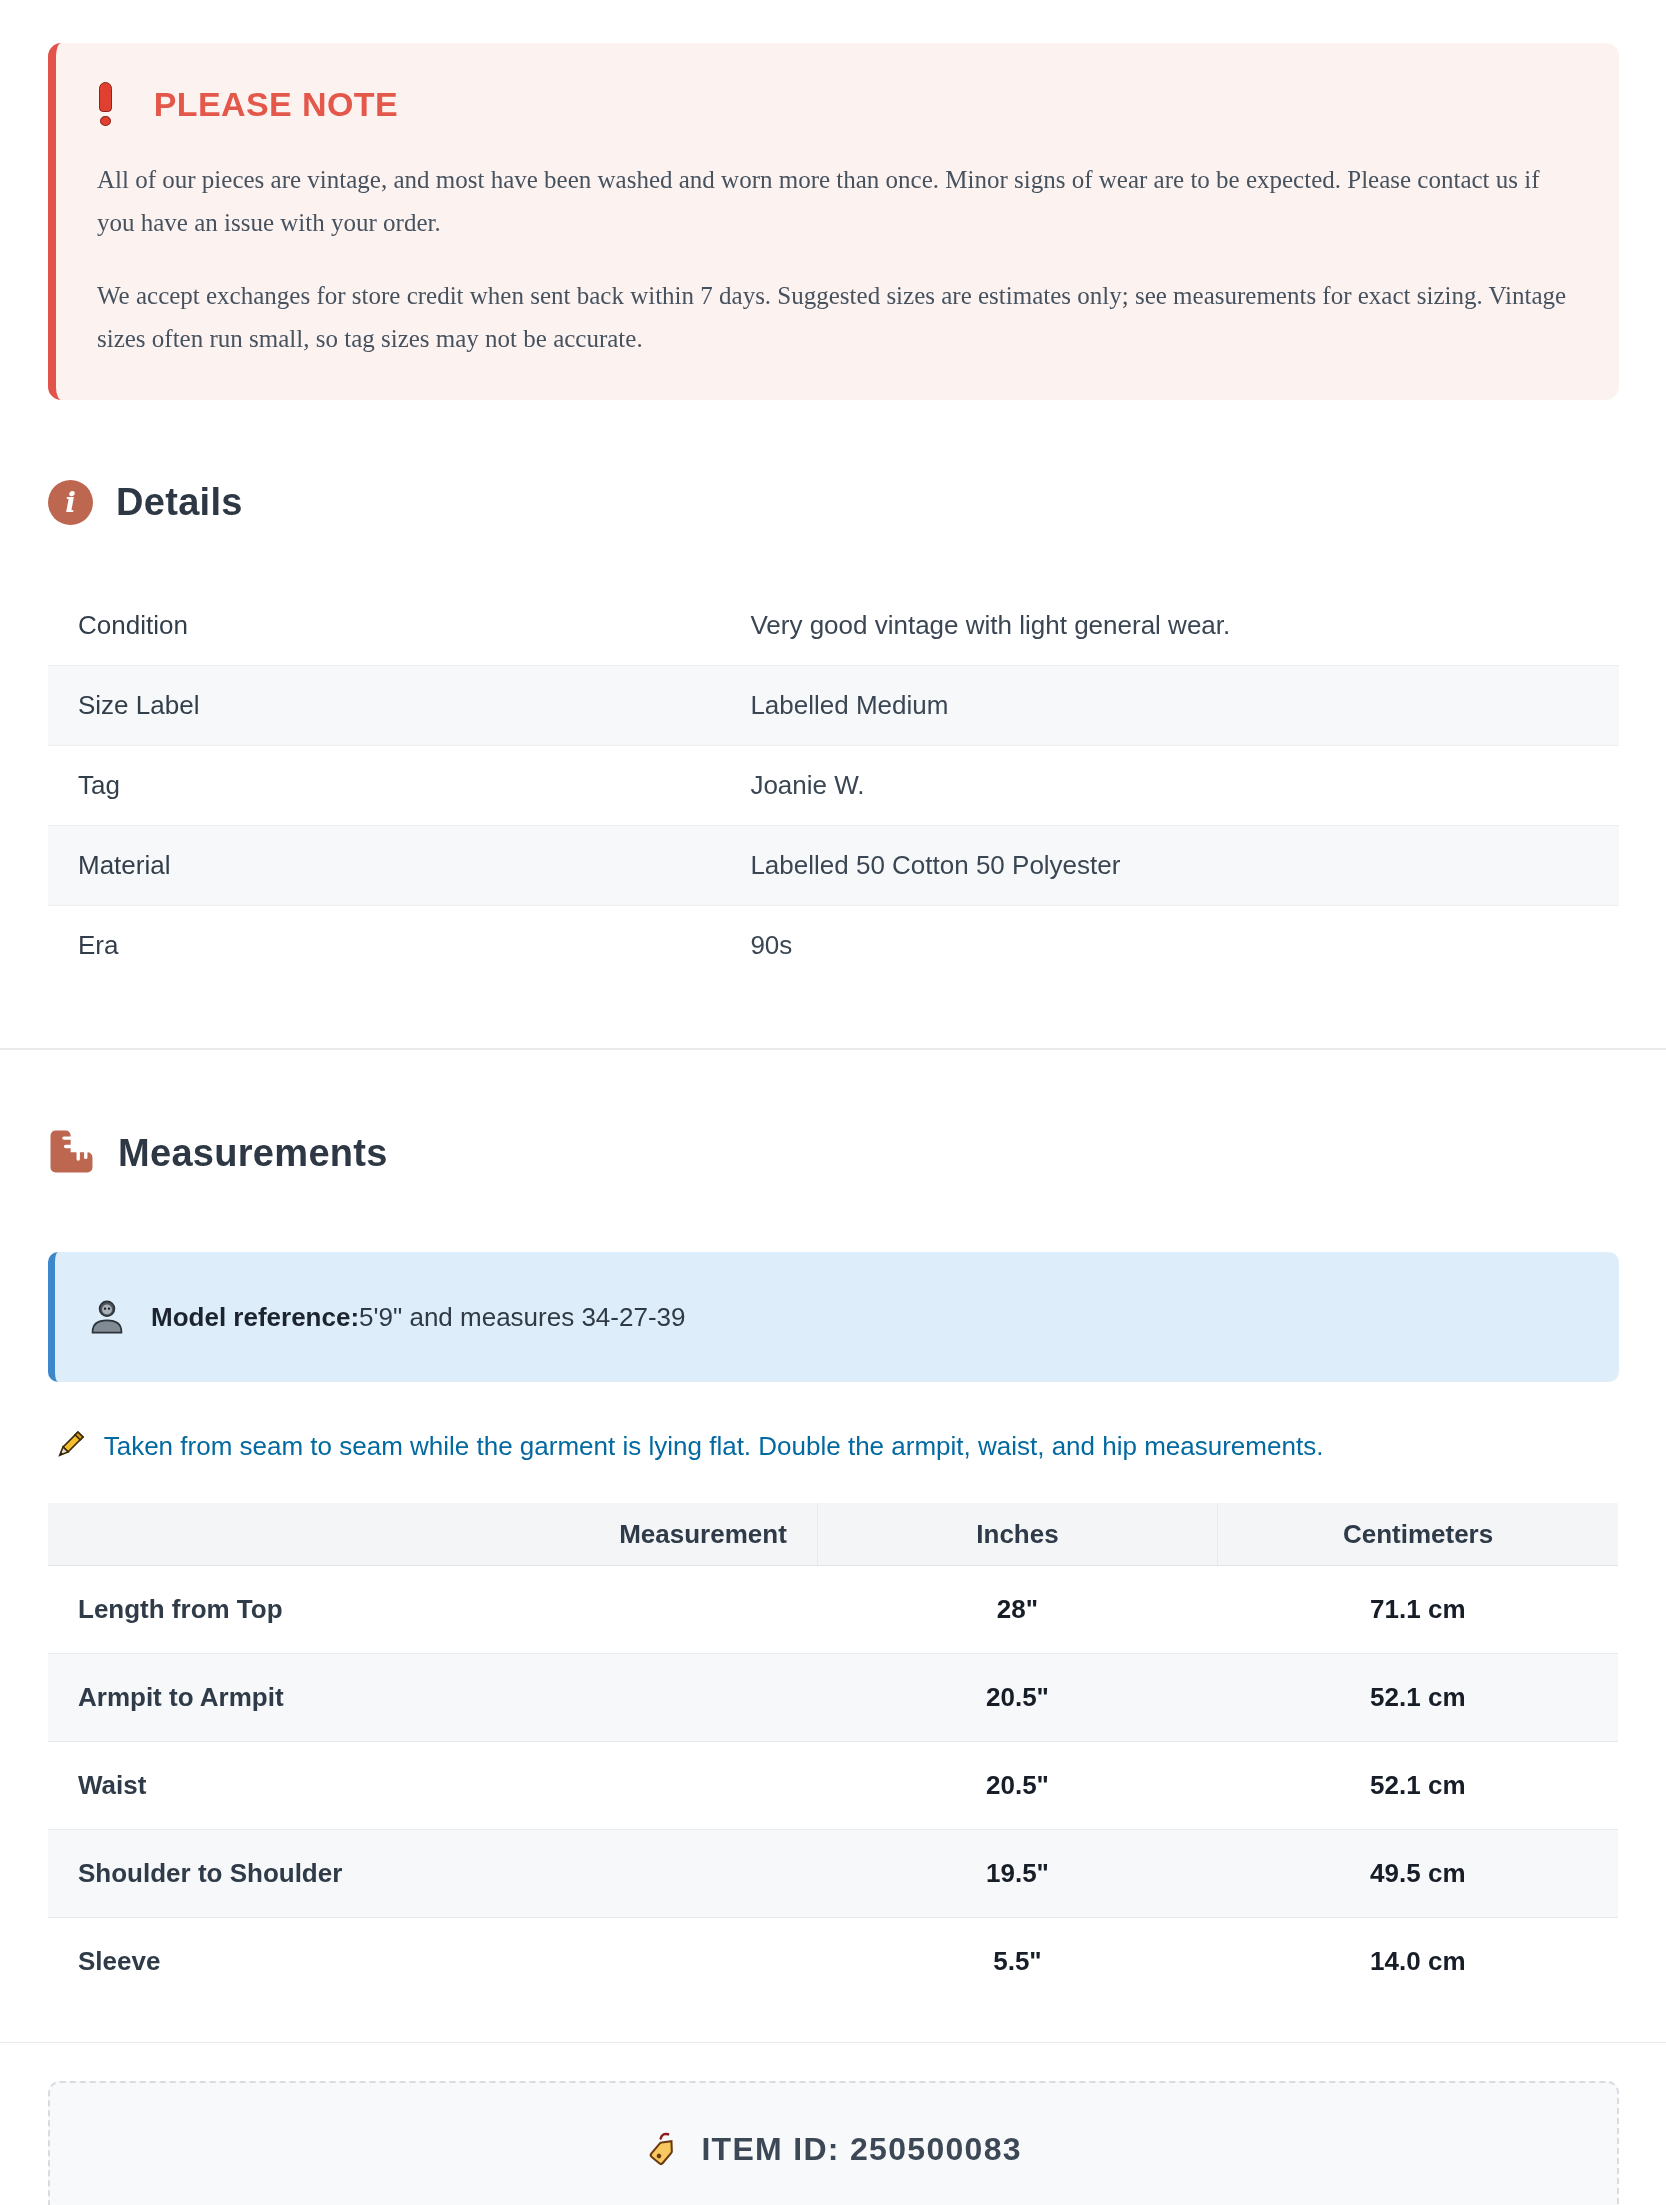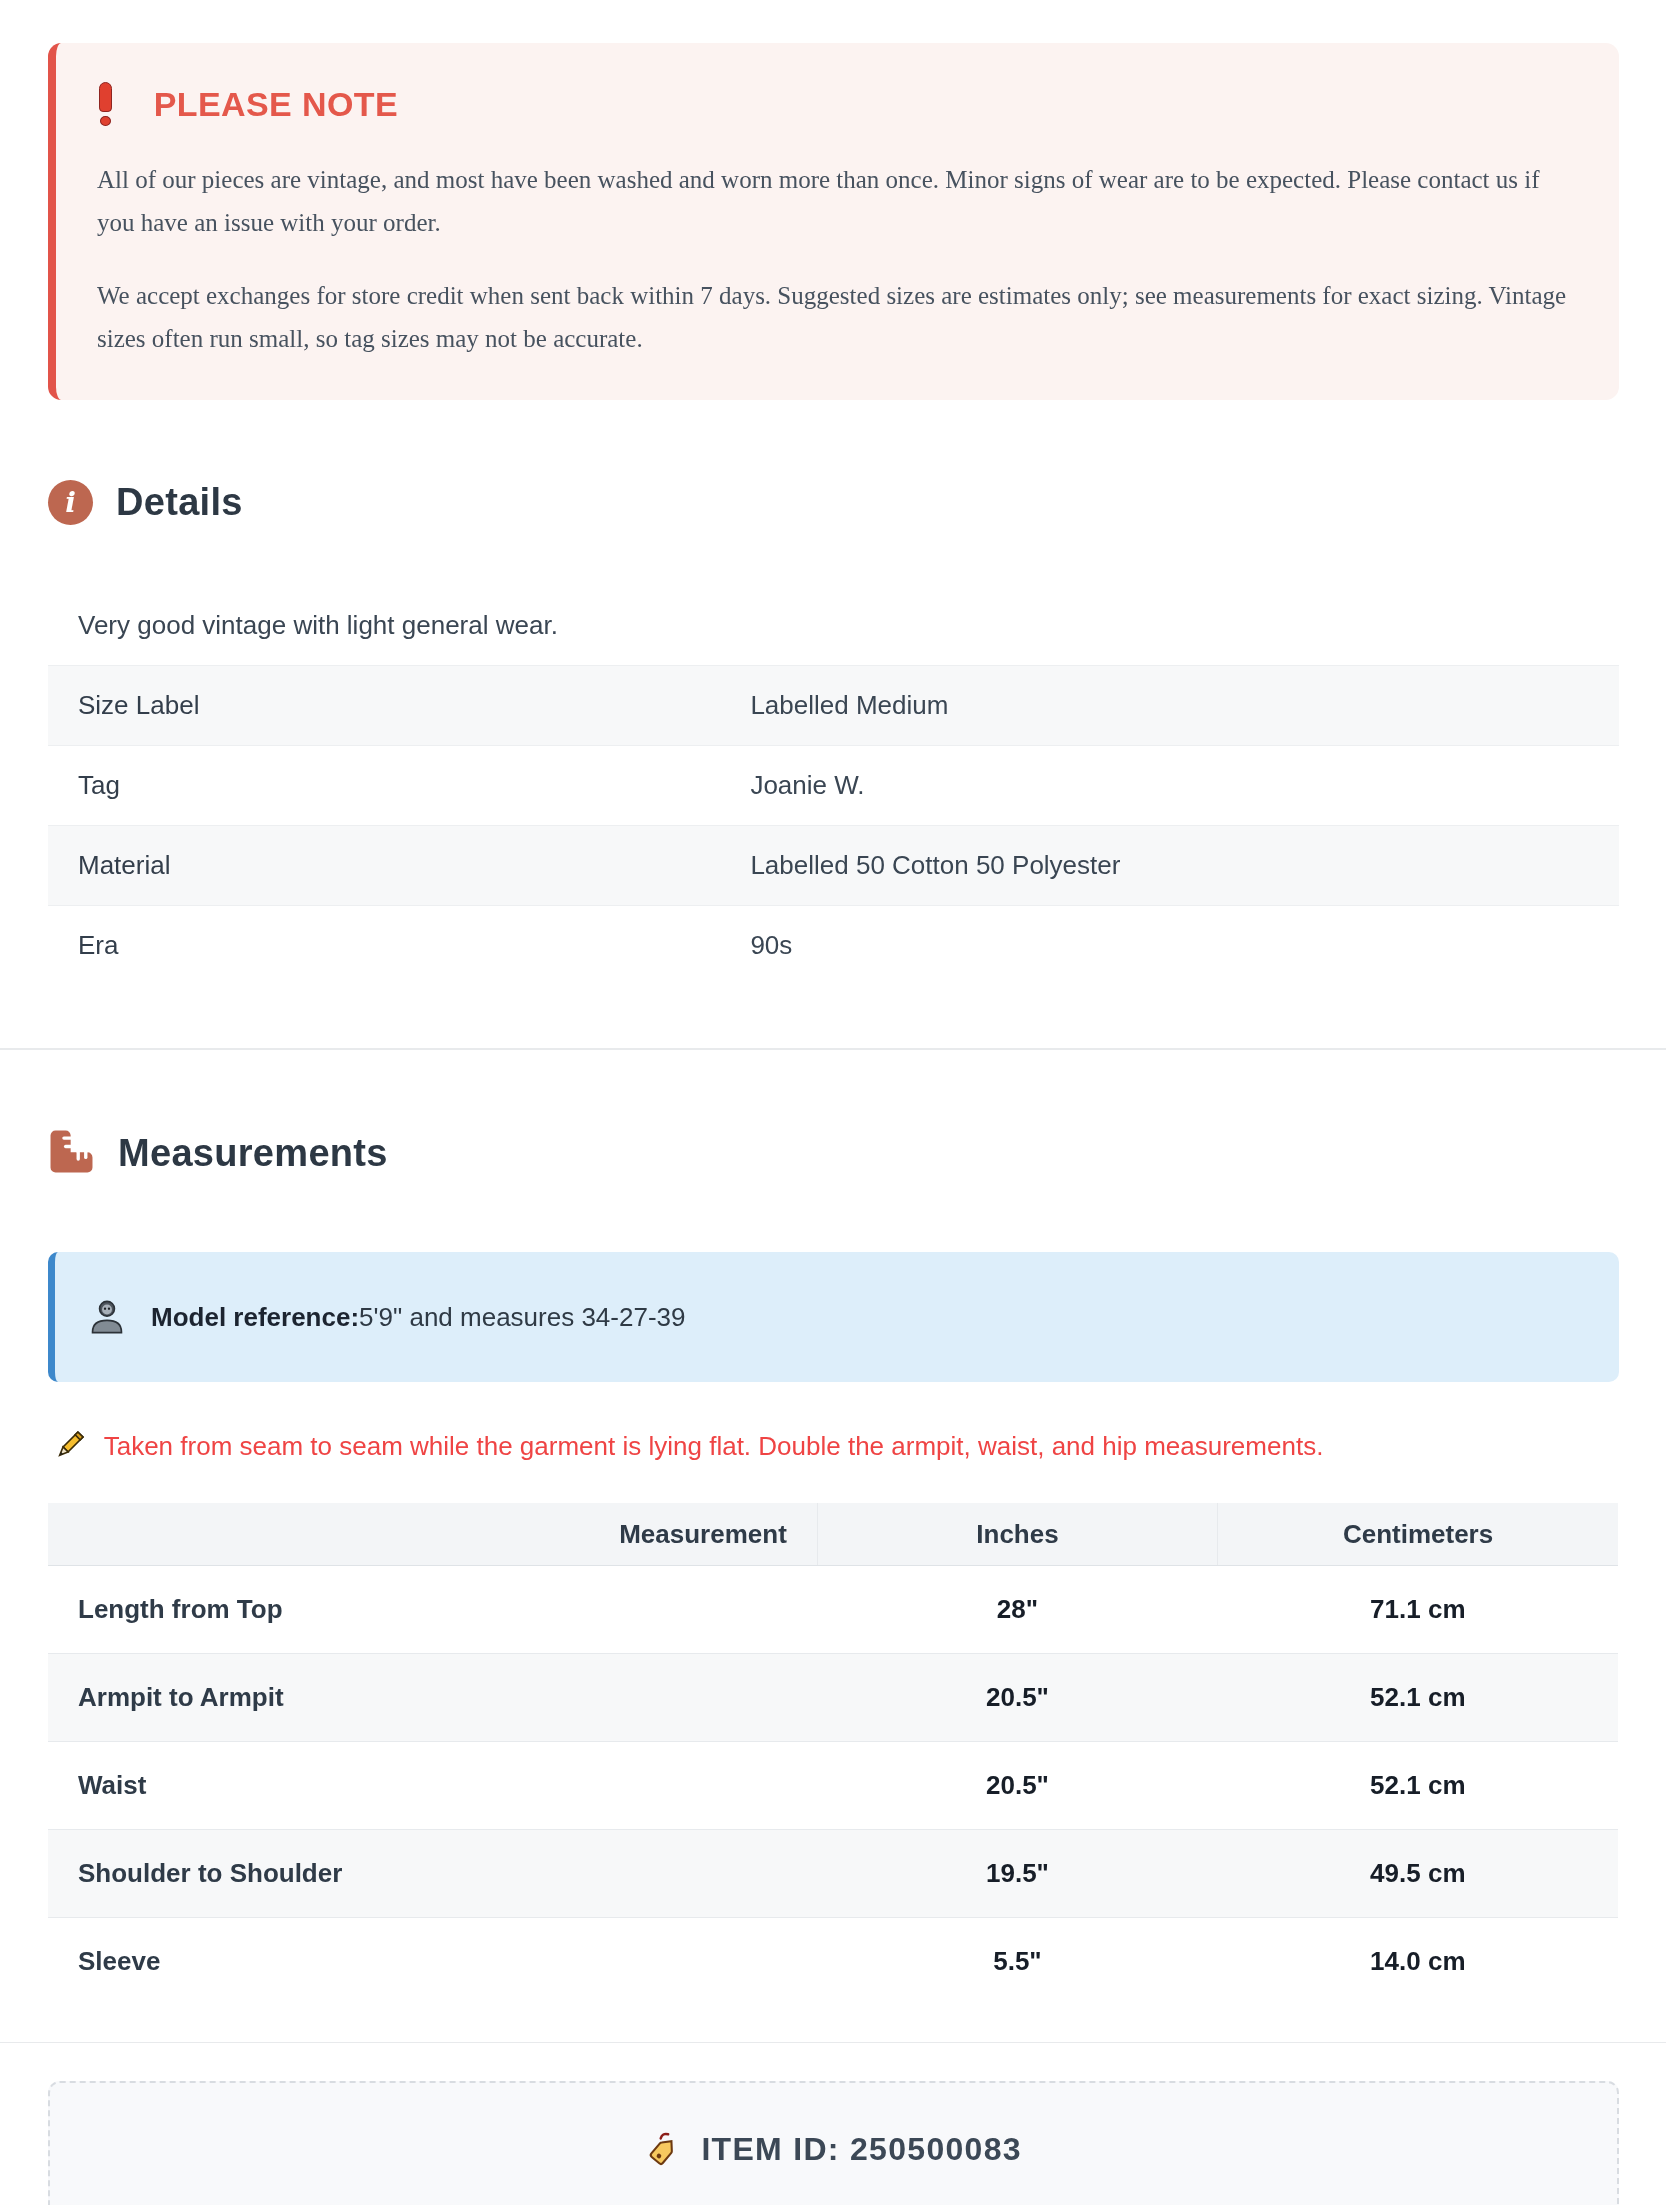--- a/index.html
+++ b/index.html
@@ -48,21 +48,21 @@
   .divider.d2{margin-top:37px;}
   
   .model-box{
     margin:77px 48px 0;display:flex;align-items:center;gap:25px;
     background:var(--info_blue_bg);border-left:7.5px solid var(--info_blue_border);
     border-radius:10px;padding:20px 33px;font-size:26px;
   }
   .model-text{color:#2f3a45;line-height:38px;}
   .model-text strong{color:#1c2430;margin-right:0;}
   
-  .pencil-note{margin:45px 48px 0 52px;display:flex;align-items:center;gap:16.7px;font-size:26px;color:#ef4444;line-height:38px;}
+  .pencil-note{margin:45px 48px 0 52px;display:flex;align-items:center;gap:16.7px;font-size:26px;color:#0369a1;line-height:38px;}
   
   .m-table{margin:38px 48px 0;width:1570px;border-collapse:collapse;font-size:26px;table-layout:fixed;}
   .m-table col.c1{width:49%;} .m-table col.c2{width:25.5%;} .m-table col.c3{width:25.5%;}
   .m-table th{
     background:#f3f5f7;padding:15px 30px;line-height:32px;font-weight:600;color:#2f3b48;
     border-bottom:1.7px solid #dfe3e7;border-right:1.7px solid #e7eaed;text-align:right;
   }
   .m-table th.ctr{text-align:center;}
   .m-table th:last-child{border-right:none;}
   .m-table td{padding:27.5px 30px;line-height:32px;}
@@ -95,20 +95,21 @@
     <p class="note-para">We accept exchanges for store credit when sent back within 7 days. Suggested sizes are estimates only; see measurements for exact sizing. Vintage sizes often run small, so tag sizes may not be accurate.</p>
   </section>
 
   <div class="section-heading">
     <span class="info-circle icon">i</span>
     <h2>Details</h2>
   </div>
 
   <div class="details-table">
     <div class="d-row">
+      <div class="d-label">Condition</div>
       <div class="d-value">Very good vintage with light general wear.</div>
     </div>
     <div class="d-row alt">
       <div class="d-label">Size Label</div>
       <div class="d-value">Labelled Medium</div>
     </div>
     <div class="d-row">
       <div class="d-label">Tag</div>
       <div class="d-value">Joanie W.</div>
     </div>

